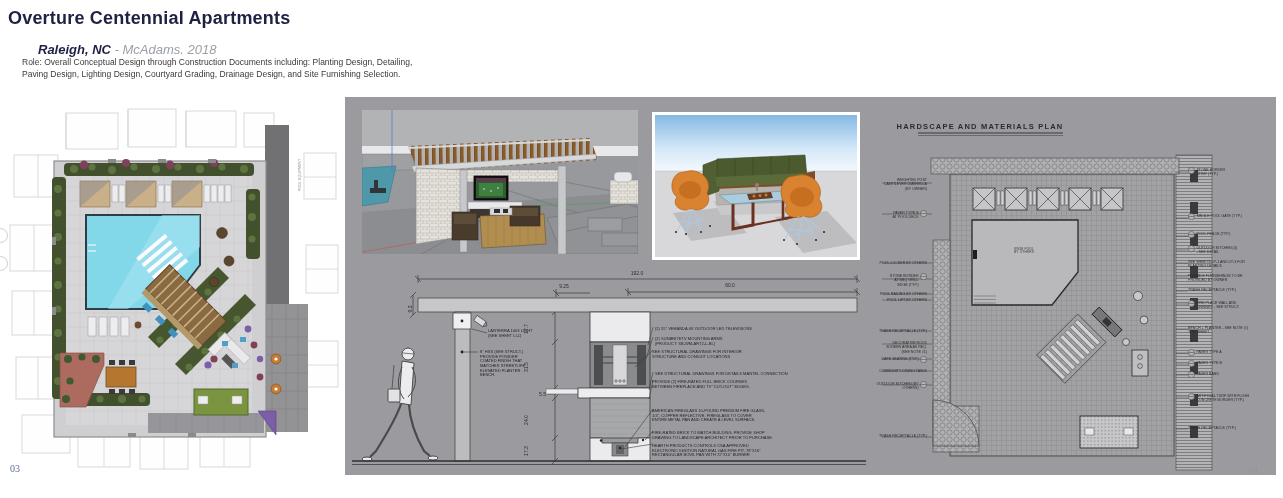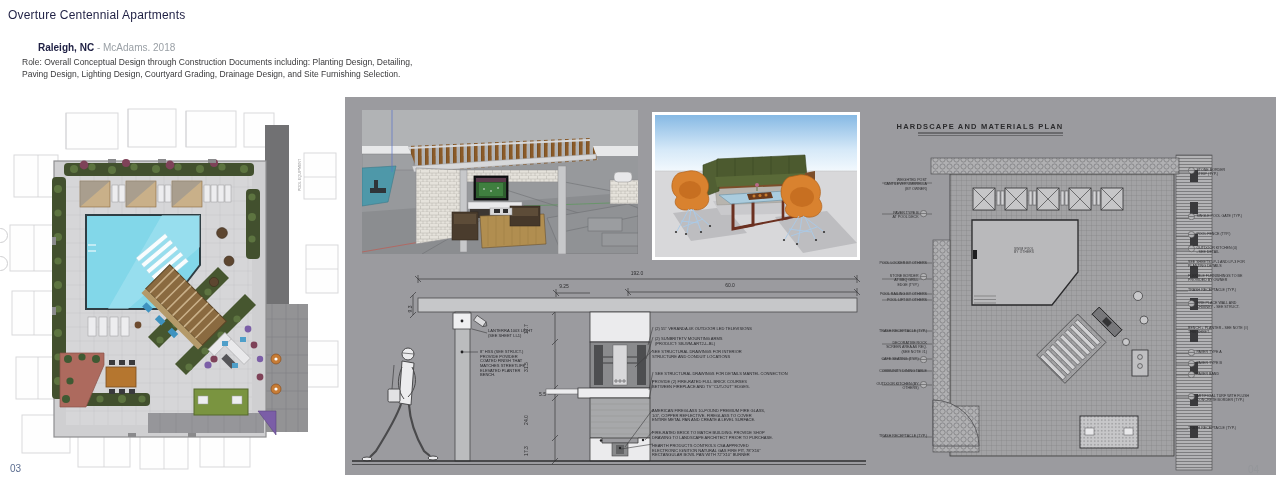--- a/index.html
+++ b/index.html
@@ -1,20 +1,20 @@
 <!DOCTYPE html>
 <html><head>
 <meta charset="utf-8">
 <style>
   html,body{margin:0;padding:0;background:#ffffff;font-family:"Liberation Sans",sans-serif;}
   .canvas{position:relative;width:1283px;height:498px;background:#ffffff;overflow:hidden;}
 
   
-  .title{position:absolute;left:8px;top:8px;font-size:12px;font-weight:normal;color:#1f2044;letter-spacing:.2px;}
-  .locline{position:absolute;left:38px;top:42px;font-size:10px;}
+  .title{position:absolute;left:8px;top:8px;font-size:18px;font-weight:bold;color:#1f2044;letter-spacing:.2px;}
+  .locline{position:absolute;left:38px;top:42px;font-size:13px;font-style:italic;}
   .locline .loc{font-weight:bold;color:#1f2044;}
   .locline .firm{color:#9aa0a6;}
   .role{position:absolute;left:22px;top:57px;font-size:8.5px;color:#3a3a3c;line-height:1.4;white-space:pre-line;}
 
   
   .gray-page{position:absolute;left:345px;top:97px;width:931px;height:378px;background:#9b9b9f;}
   .siteplan-svg{position:absolute;left:8px;top:97px;}
   .pavilion-fig{position:absolute;left:362px;top:110px;width:276px;height:144px;}
   .furniture-fig{position:absolute;left:652px;top:112px;width:208px;height:148px;border:3px solid #ffffff;box-sizing:border-box;background:#fff;}
   .elev-svg{position:absolute;left:350px;top:257px;}
@@ -25,21 +25,21 @@
   .note.left{width:170px;}
   .pool-label{position:absolute;left:996px;top:247px;width:140px;transform:scale(.4);transform-origin:0 0;text-align:center;font-size:8px;letter-spacing:.4px;color:#3c3c3e;white-space:pre-line;}
 
   .kn{position:absolute;display:flex;gap:4px;align-items:flex-start;font-size:9px;line-height:1.15;color:#2a2a2c;transform:scale(.4);}
   .kn .kn-text{white-space:pre-line;}
   .kn-r{left:1188px;transform-origin:0 0;width:225px;}
   .kn-l{right:356px;transform-origin:100% 0;width:210px;justify-content:flex-end;text-align:right;}
   .sym{flex:0 0 auto;width:15px;height:15px;border:1.3px solid #2a2a2c;border-radius:50%;position:relative;background:#b2b2b4;margin-top:-2px;}
   .sym::after{content:"";position:absolute;left:0;right:0;top:48%;border-top:1.2px solid #2a2a2c;}
 
-  .pn{position:absolute;font-family:Liberation Sans, sans-serif;font-size:10px;}
+  .pn{position:absolute;font-family:Liberation Serif, serif;font-size:10px;}
   .pn.l{left:10px;top:463px;color:#5b6d90;}
   .pn.r{left:1248px;top:464px;width:24px;color:#94969a;}
 
   .arc{position:absolute;left:-7px;width:13px;height:13px;border:1.4px solid #cfcfd1;border-radius:50%;background:#fff;}
 
   svg text{font-family:"Liberation Sans",sans-serif;}
 </style>
 </head>
 <body>
 

